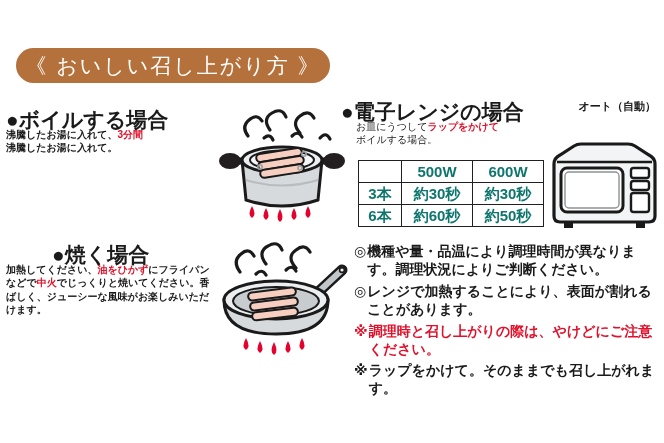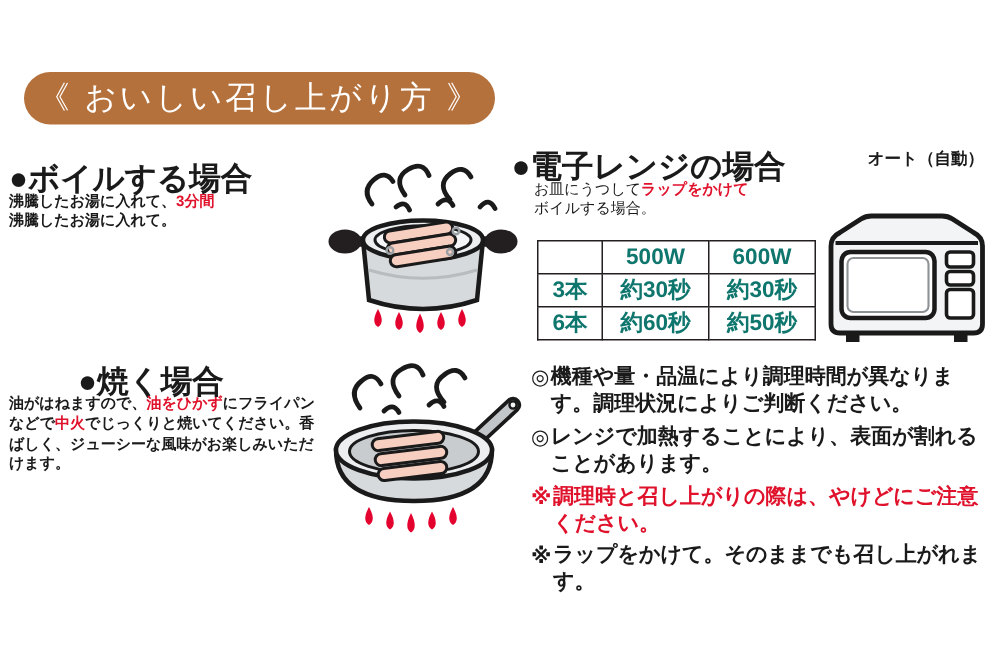--- a/index.html
+++ b/index.html
@@ -188,21 +188,21 @@
         <path d="M54 100 q-5 9 0 12 q5 -3 0 -12"></path>
         <path d="M68 101 q-5 10 0 13 q5 -3 0 -13"></path>
         <path d="M82 100 q-5 9 0 12 q5 -3 0 -12"></path>
         <path d="M96 98 q-5 9 0 12 q5 -3 0 -12"></path>
       </g>
     </svg>
   </div>
 
   <div class="sec-head" id="grill-head">●焼く場合</div>
   <div class="sec-body" id="grill-body">
-    <span>油がはねますので、</span><span class="red">油をひかず</span><span>にフライパンなどで</span><span class="red">中火</span><span>でじっくりと焼いてください。香ばしく、ジューシーな風味がお楽しみいただけます。</span>
+    <span>加熱してください、</span><span class="red">油をひかず</span><span>にフライパンなどで</span><span class="red">中火</span><span>でじっくりと焼いてください。香ばしく、ジューシーな風味がお楽しみいただけます。</span>
   </div>
 
   <div class="illus" id="pan-illus">
     <svg viewBox="0 0 142 124" xmlns="http://www.w3.org/2000/svg">
       <g fill="none" stroke="#1a1a1a" stroke-width="3.2" stroke-linecap="round">
         <path d="M30 34 q-8 -11 1 -18 q8 -7 13 2"></path>
         <path d="M56 26 q-9 -12 2 -18 q10 -6 14 4"></path>
         <path d="M86 30 q-10 -11 0 -18 q9 -7 14 2"></path>
         <path d="M46 36 q6 -6 10 1"></path>
         <path d="M76 32 q6 -6 10 1"></path>

